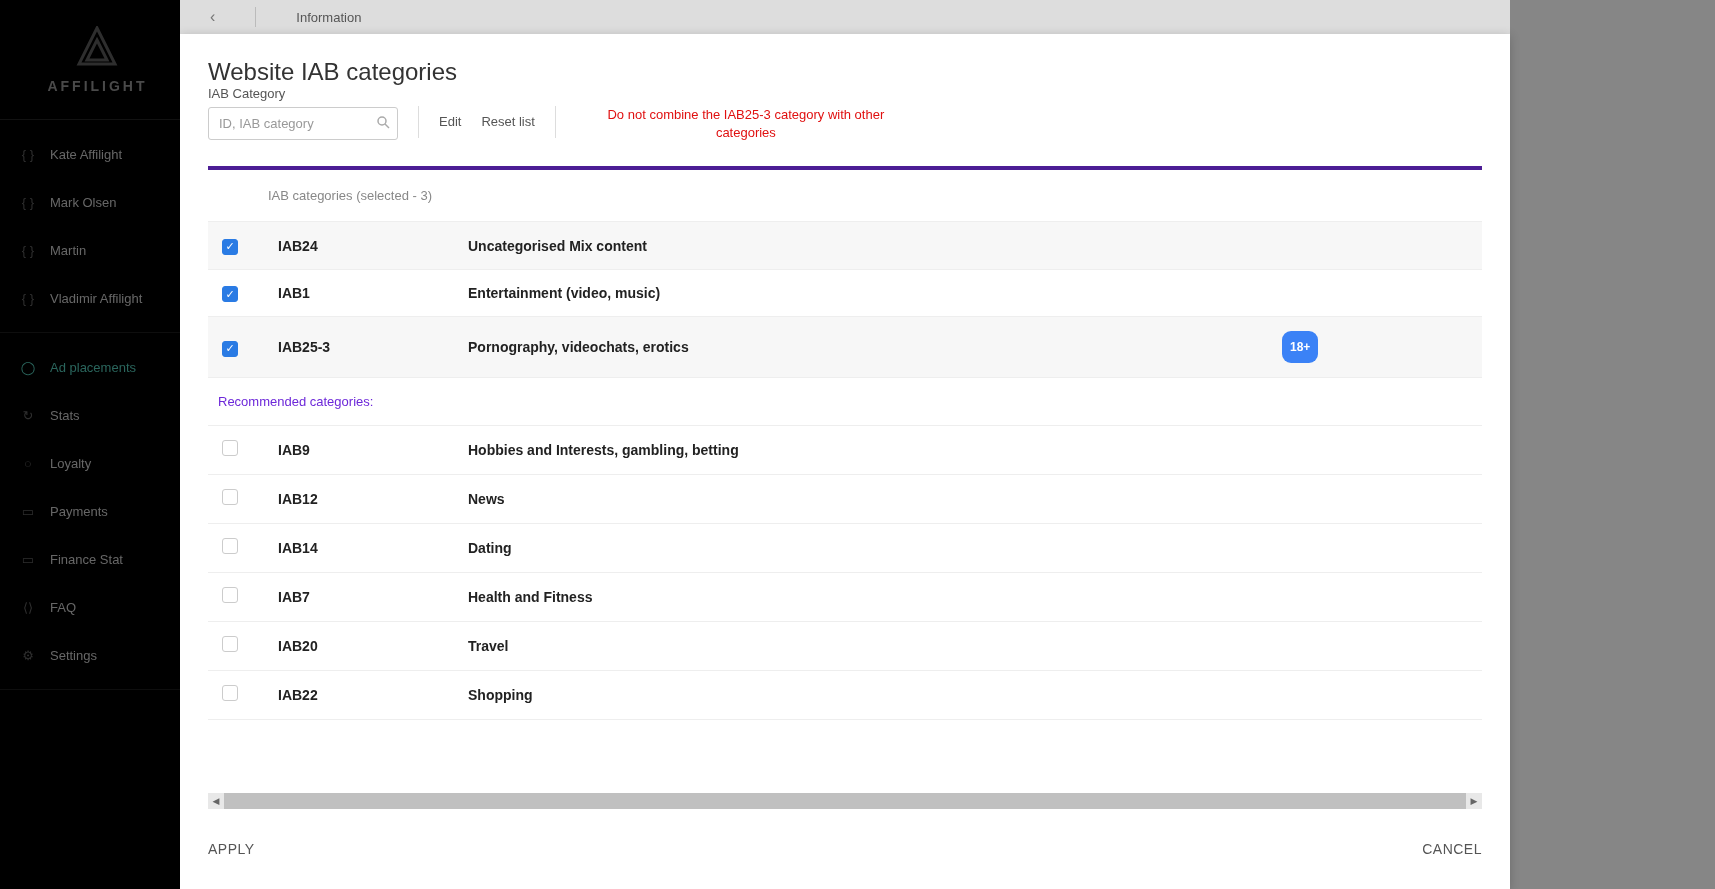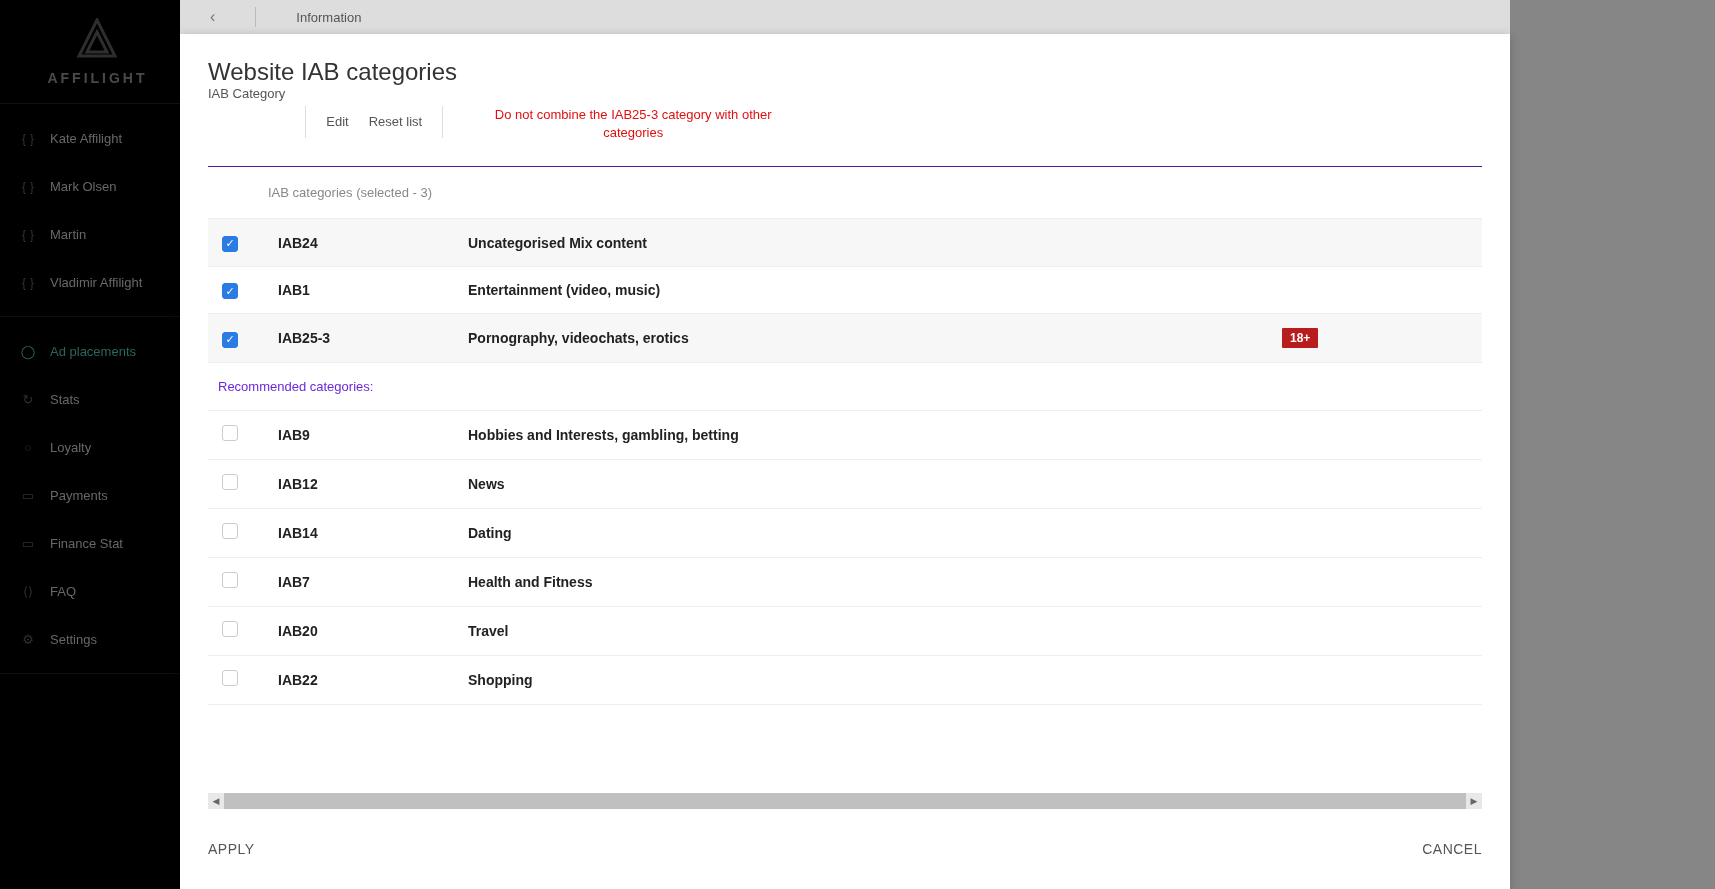--- a/index.html
+++ b/index.html
@@ -10,21 +10,21 @@
       position: absolute;
       left: 0;
       top: 0;
       width: 195px;
       height: 100%;
       background: #000;
       color: #888;
       z-index: 1;
     }
     .logo-area {
-      height: 104px;
+      height: 120px;
       display: flex;
       align-items: center;
       justify-content: center;
       border-bottom: 1px solid #222;
     }
     .logo {
       display: flex;
       flex-direction: column;
       align-items: center;
       gap: 4px;
@@ -177,21 +177,21 @@
     .table-area {
       flex: 1;
       padding: 14px 28px 0 28px;
       overflow: hidden;
       display: flex;
       flex-direction: column;
     }
     .table-scroll {
       flex: 1;
       overflow-y: scroll;
-      border-top: 1px solid #4c1d95;
+      border-top: 4px solid #4c1d95;
       position: relative;
     }
     .table-scroll::-webkit-scrollbar { width: 16px; height: 16px; }
     .table-scroll::-webkit-scrollbar-track { background: #f0f0f0; }
     .table-scroll::-webkit-scrollbar-thumb { background: #c0c0c0; }
     .table-scroll::-webkit-scrollbar-button { background: #e8e8e8; height: 16px; }
 
     table { width: 100%; border-collapse: collapse; }
     .table-header-row td {
       padding: 18px 14px;
@@ -225,26 +225,26 @@
       cursor: pointer;
     }
     .cbx.checked {
       background: #2a7be4;
       border-color: #2a7be4;
       color: #fff;
       font-size: 11px;
     }
     .badge-18 {
       display: inline-block;
-      background: #b91c1c;
+      background: #3b82f6;
       color: #fff;
       font-size: 12px;
       font-weight: bold;
-      padding: 3px 8px;
-      border-radius: 1px;
+      padding: 9px 8px;
+      border-radius: 9px;
     }
     .hscroll {
       height: 16px;
       background: #f0f0f0;
       display: flex;
       align-items: center;
     }
     .hscroll-btn { width: 16px; height: 16px; background: #e8e8e8; display:flex; align-items:center; justify-content:center; font-size:9px; color:#666; }
     .hscroll-track { flex: 1; background: #c0c0c0; height: 100%; }
 
@@ -336,20 +336,29 @@
 </div>
 
 <div class="overlay"></div>
 
 <div class="modal">
   <div class="modal-header">
     <h2 class="modal-title">Website IAB categories</h2>
     <div class="modal-controls">
       <div class="search-group">
         <span class="search-label">IAB Category</span>
+        <div class="search-wrap">
+          <input class="search-input" type="text" placeholder="ID, IAB category" style="">
+          <span class="search-icon">
+            <svg width="13" height="13" viewBox="0 0 13 13">
+                <circle cx="5" cy="5" r="4" fill="none" stroke="#aaa" stroke-width="1.5"></circle>
+                <line x1="8" y1="8" x2="12" y2="12" stroke="#aaa" stroke-width="1.5"></line>
+              </svg>
+          </span>
+        </div>
       </div>
       <div class="vsep"></div>
       <span class="action-link">Edit</span>
       <span class="action-link">Reset list</span>
       <div class="vsep"></div>
       <div class="warning">Do not combine the IAB25-3 category with other categories</div>
     </div>
   </div>
 
   <div class="table-area">

